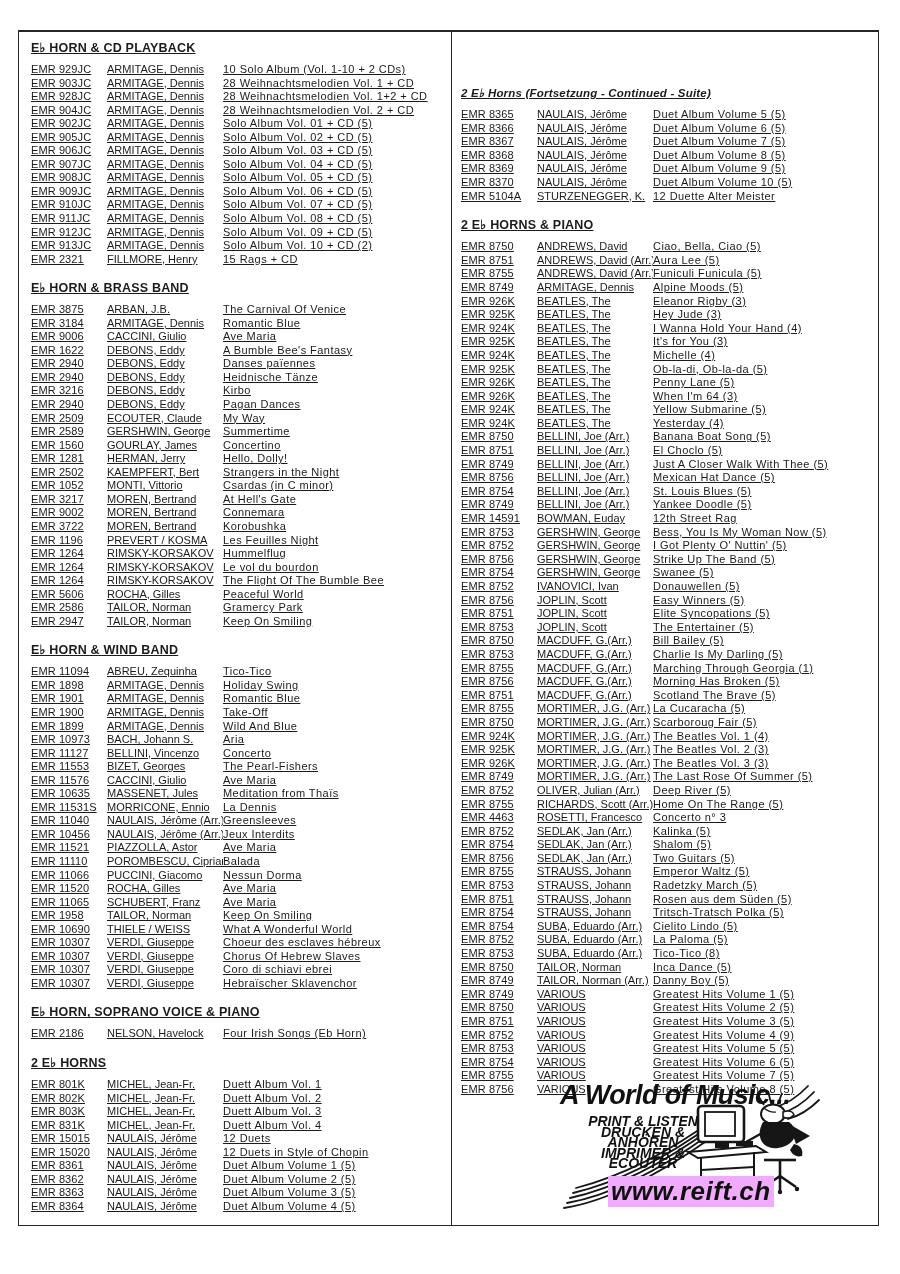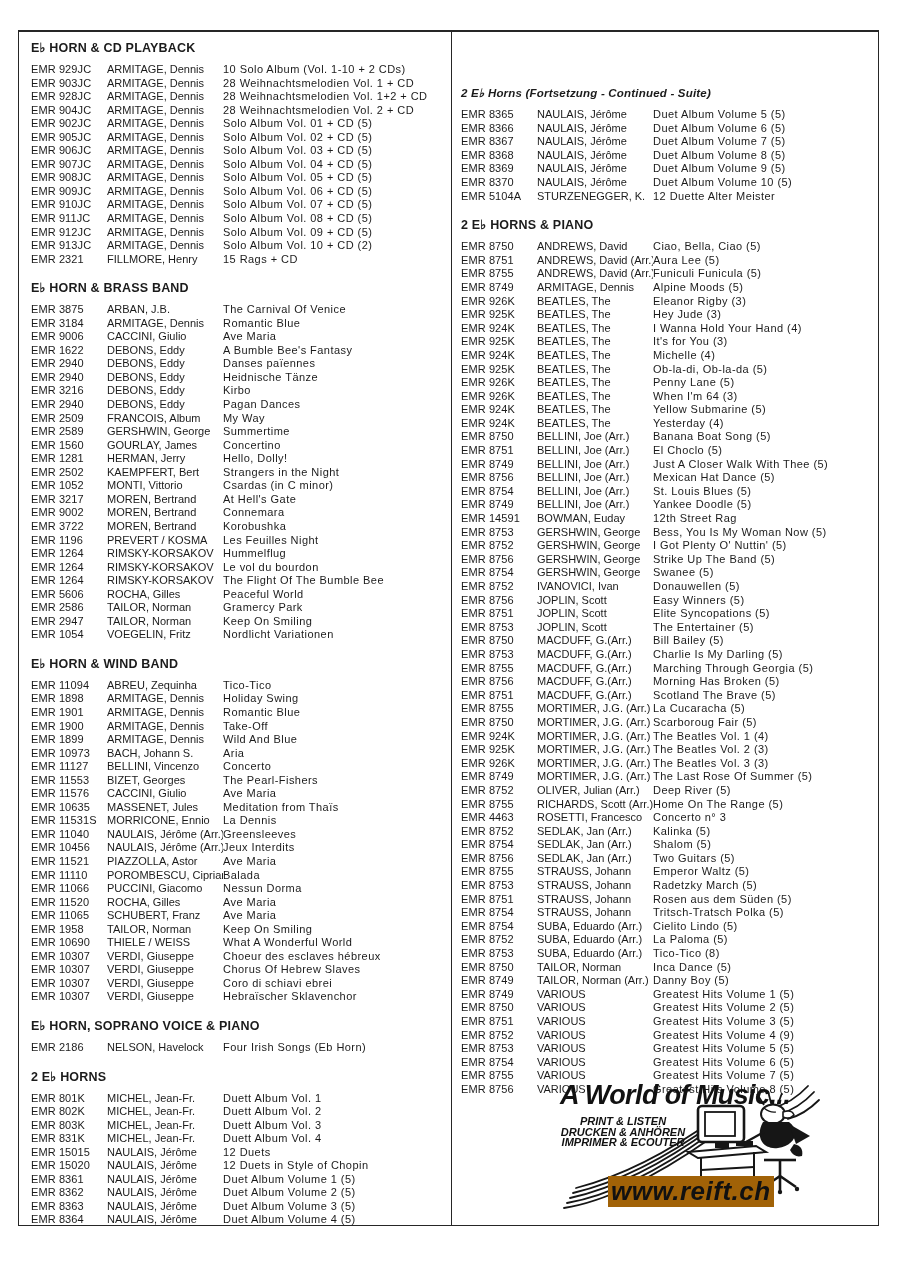--- a/index.html
+++ b/index.html
@@ -1,41 +1,41 @@
 <!DOCTYPE html>
 <html><head>
 <meta charset="utf-8">
 <style>
   html,body{margin:0;padding:0;background:#fff;}
   .page{position:relative;width:900px;height:1274px;background:#fff;
         font-family:"Liberation Sans",sans-serif;color:#1b1b1b;overflow:hidden;}
   .frame{position:absolute;left:18px;top:30px;width:861px;height:1196px;
          border:1.5px solid #262626;border-top-width:2.5px;display:flex;box-sizing:border-box;}
-  .col{box-sizing:border-box;padding:6px 6px 0 12px;}
+  .col{box-sizing:border-box;padding:6px 6px 0 12px;text-decoration:underline;}
   .col.left{width:433px;border-right:1.5px solid #262626;}
   .col.right{flex:1;position:relative;padding-left:9px;}
   .section-header{font-weight:bold;font-size:12.5px;letter-spacing:.2px;
                   margin:14px 0 8px 0;white-space:nowrap;}
   .section-header.first{margin-top:2px;}
   .section-header.italic{font-style:italic;font-size:11.5px;margin-top:48px;}
   .row{display:flex;font-size:11px;white-space:nowrap;}
   .left .row{line-height:13.55px;}
   .right .row{line-height:13.6px;}
   .row .num{width:76px;flex:none;letter-spacing:.1px;}
   .row .composer{width:116px;flex:none;overflow:hidden;}
   .row .title{flex:1;letter-spacing:.45px;overflow:hidden;}
   
   .logo{position:absolute;left:82px;top:1052px;width:268px;height:140px;margin-left:24px;}
   .logo-svg{position:absolute;left:0;top:0;}
   .logo-tagline{position:absolute;left:2px;top:-4px;font-size:27px;font-weight:bold;
                 font-style:italic;letter-spacing:-.6px;white-space:nowrap;color:#111;}
-  .logo-sub{position:absolute;left:0;top:32px;width:130px;text-align:center;
-            font-size:11px;line-height:10.5px;font-weight:bold;font-style:italic;color:#111;}
+  .logo-sub{position:absolute;left:20px;top:32px;width:130px;text-align:center;
+            font-size:14px;line-height:10.5px;font-weight:bold;font-style:italic;color:#111;}
   .logo-url{position:absolute;left:50px;top:92px;font-size:26px;font-weight:bold;
-            font-style:italic;letter-spacing:.5px;color:#111;background:#a16207;padding:0 3px;}
+            font-style:italic;letter-spacing:.5px;color:#111;background:#f0abfc;padding:0 3px;}
 </style>
 </head>
 <body>
 
 <div class="page">
   <div class="frame">
     <div class="col left" id="left-col">
         <div class="section-header first">E♭ HORN &amp; CD PLAYBACK</div>
         <div class="row">
           <span class="num">EMR 929JC</span>
@@ -148,21 +148,21 @@
           <span class="composer">DEBONS, Eddy</span>
           <span class="title">Kirbo</span>
         </div>
         <div class="row">
           <span class="num">EMR 2940</span>
           <span class="composer">DEBONS, Eddy</span>
           <span class="title">Pagan Dances</span>
         </div>
         <div class="row">
           <span class="num">EMR 2509</span>
-          <span class="composer">FRANCOIS, Album</span>
+          <span class="composer">ECOUTER, Claude</span>
           <span class="title">My Way</span>
         </div>
         <div class="row">
           <span class="num">EMR 2589</span>
           <span class="composer">GERSHWIN, George</span>
           <span class="title">Summertime</span>
         </div>
         <div class="row">
           <span class="num">EMR 1560</span>
           <span class="composer">GOURLAY, James</span>
@@ -226,25 +226,20 @@
         <div class="row">
           <span class="num">EMR 2586</span>
           <span class="composer">TAILOR, Norman</span>
           <span class="title">Gramercy Park</span>
         </div>
         <div class="row">
           <span class="num">EMR 2947</span>
           <span class="composer">TAILOR, Norman</span>
           <span class="title">Keep On Smiling</span>
         </div>
-        <div class="row">
-          <span class="num">EMR 1054</span>
-          <span class="composer">VOEGELIN, Fritz</span>
-          <span class="title">Nordlicht Variationen</span>
-        </div>
         <div class="section-header">E♭ HORN &amp; WIND BAND</div>
         <div class="row">
           <span class="num">EMR 11094</span>
           <span class="composer">ABREU, Zequinha</span>
           <span class="title">Tico-Tico</span>
         </div>
         <div class="row">
           <span class="num">EMR 1898</span>
           <span class="composer">ARMITAGE, Dennis</span>
           <span class="title">Holiday Swing</span>
@@ -606,21 +601,21 @@
           <span class="title">Bill Bailey (5)</span>
         </div>
         <div class="row">
           <span class="num">EMR 8753</span>
           <span class="composer">MACDUFF, G.(Arr.)</span>
           <span class="title">Charlie Is My Darling (5)</span>
         </div>
         <div class="row">
           <span class="num">EMR 8755</span>
           <span class="composer">MACDUFF, G.(Arr.)</span>
-          <span class="title">Marching Through Georgia (5)</span>
+          <span class="title">Marching Through Georgia (1)</span>
         </div>
         <div class="row">
           <span class="num">EMR 8756</span>
           <span class="composer">MACDUFF, G.(Arr.)</span>
           <span class="title">Morning Has Broken (5)</span>
         </div>
         <div class="row">
           <span class="num">EMR 8751</span>
           <span class="composer">MACDUFF, G.(Arr.)</span>
           <span class="title">Scotland The Brave (5)</span>

